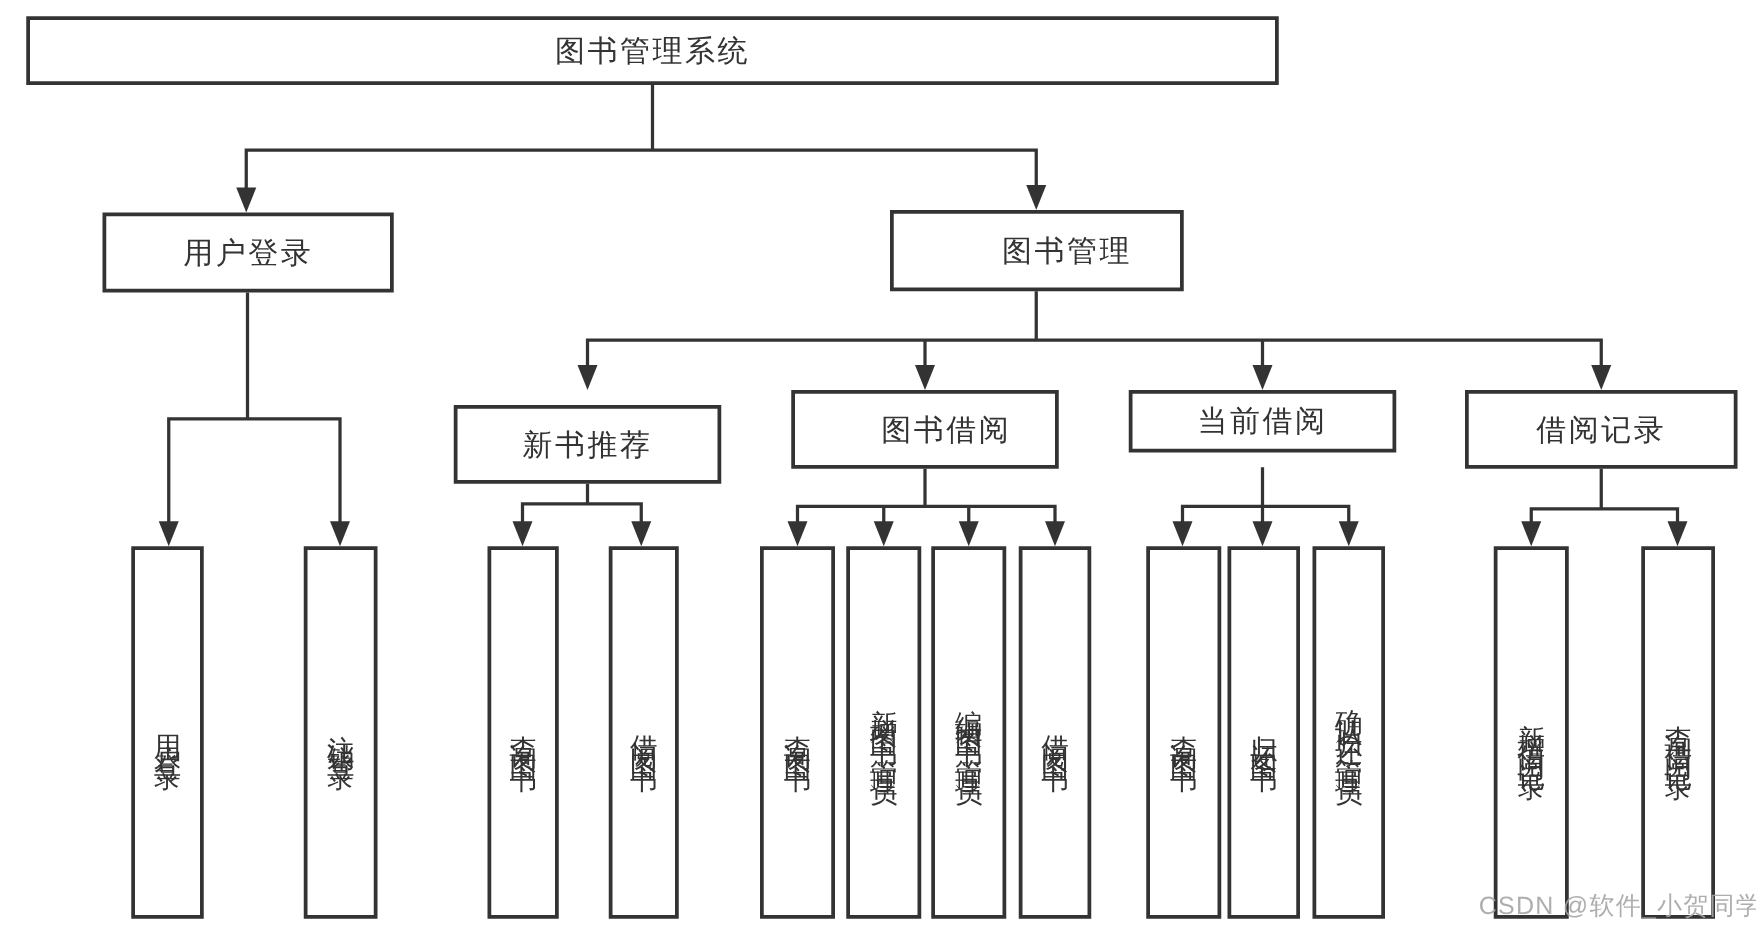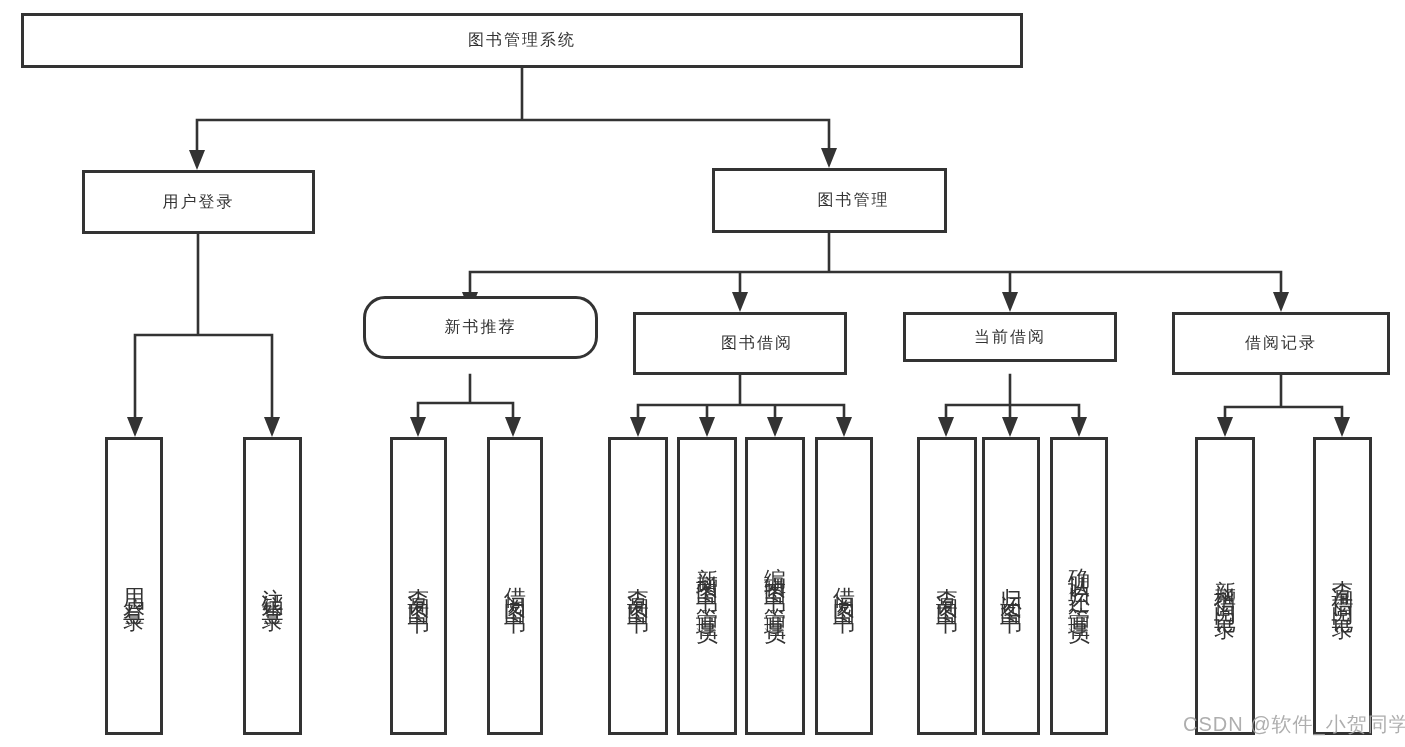--- a/index.html
+++ b/index.html
@@ -33,21 +33,21 @@
     position: absolute;
     background: var(--box-fill, #ffffff);
     border: 3px solid var(--box-border, #333333);
     color: var(--text, #333333);
     display: flex;
     align-items: center;
     justify-content: center;
     text-align: center;
   }
   .node.h {
-    font-size: 16px;
+    font-size: 24px;
     letter-spacing: 2px;
     white-space: nowrap;
   }
   .node.v .vtext {
     writing-mode: vertical-rl;
     text-orientation: mixed;
     font-size: 22px;
     letter-spacing: 8px;
     line-height: 1;
   }
@@ -104,21 +104,21 @@
     <span>图书管理系统</span>
   </div>
 
   <div class="node h" style="left:82px; top:170px; width:233px; height:64px;">
     <span>用户登录</span>
   </div>
   <div class="node h" style="left:712px; top:168px; width:235px; height:65px;padding-left:48px;">
     <span>图书管理</span>
   </div>
 
-  <div class="node h" style="left:363px; top:296px; width:235px; height:63px;border-radius:22px;">
+  <div class="node h" style="left:363px; top:324px; width:214px; height:63px;">
     <span>新书推荐</span>
   </div>
   <div class="node h" style="left:633px; top:312px; width:214px; height:63px;padding-left:34px;">
     <span>图书借阅</span>
   </div>
   <div class="node h" style="left:903px; top:312px; width:214px; height:50px;">
     <span>当前借阅</span>
   </div>
   <div class="node h" style="left:1172px; top:312px; width:218px; height:63px;">
     <span>借阅记录</span>

